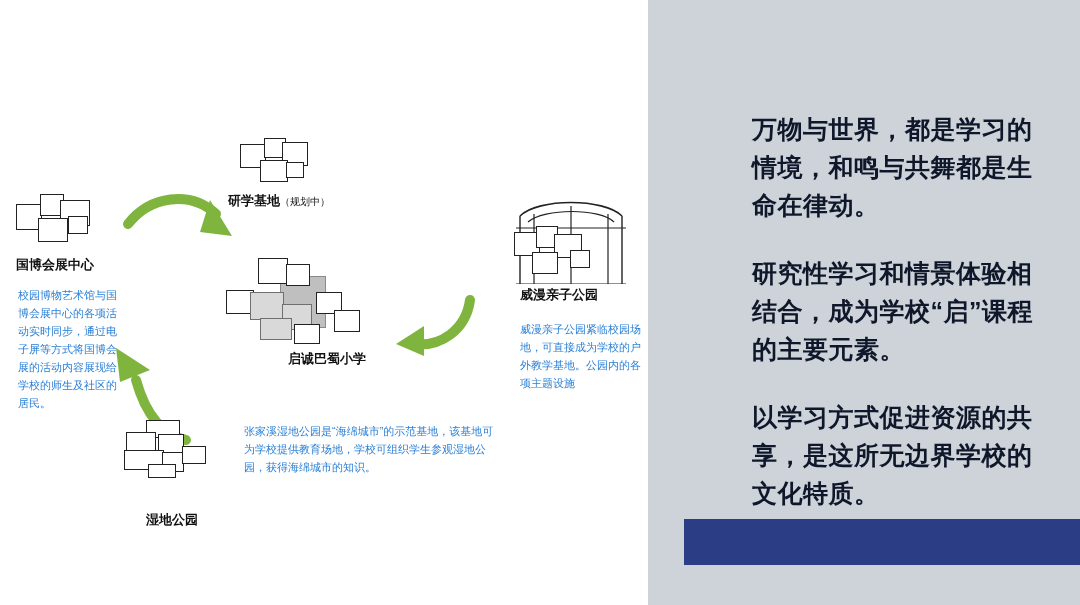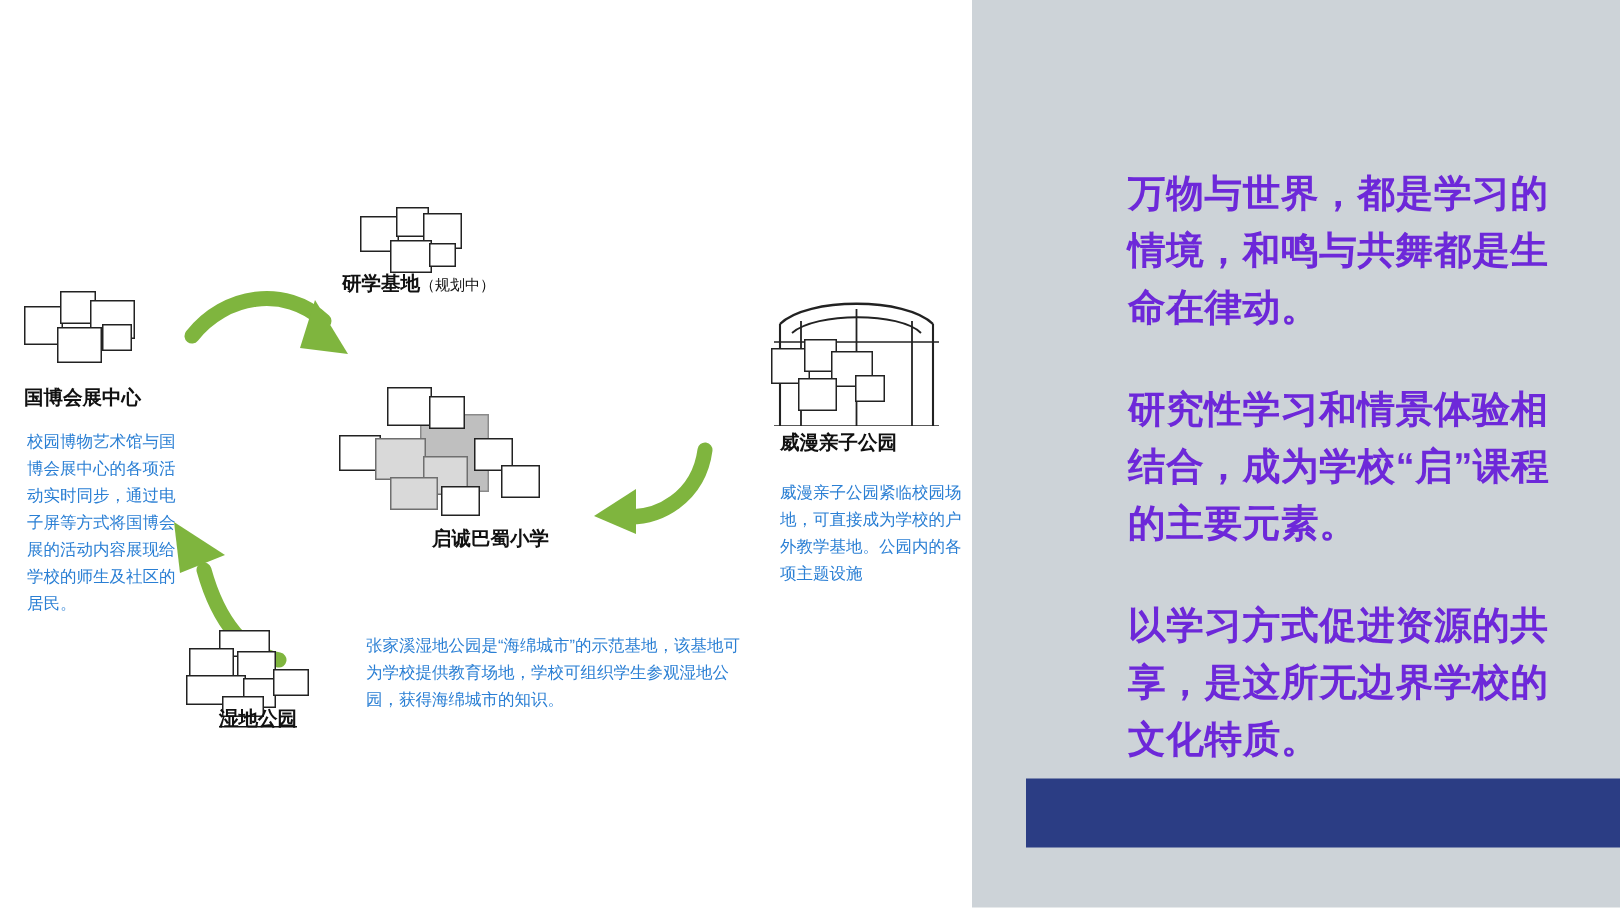--- a/index.html
+++ b/index.html
@@ -35,21 +35,21 @@
     left: 36px;
     top: 0;
     width: 396px;
     height: 605px;
   }
   .right-text {
     position: absolute;
     left: 68px;
     top: 110px;
     width: 300px;
-    color: #6d28d9;
+    color: #0f172a;
     font-size: 25px;
     font-weight: bold;
     line-height: 38px;
     letter-spacing: 0.5px;
   }
   .right-text p {
     margin: 0 0 30px 0;
   }
   .right-text p:last-child {
     margin-bottom: 0;
@@ -148,21 +148,21 @@
     </div>
     <div class="desc" style="left:18px; top:286px; width:106px;">校园博物艺术馆与国博会展中心的各项活动实时同步，通过电子屏等方式将国博会展的活动内容展现给学校的师生及社区的居民。</div>
 
     <div class="cluster" style="left:240px; top:138px; width:100px; height:54px;">
       <div class="blk" style="left:0px;  top:6px;  width:26px; height:24px;"></div>
       <div class="blk" style="left:24px; top:0px;  width:22px; height:20px;"></div>
       <div class="blk" style="left:42px; top:4px;  width:26px; height:24px;"></div>
       <div class="blk" style="left:20px; top:22px; width:28px; height:22px;"></div>
       <div class="blk" style="left:46px; top:24px; width:18px; height:16px;"></div>
     </div>
-    <div class="node-label" style="left:228px; top:180px;">
+    <div class="node-label" style="left:228px; top:192px;">
       <span>研学基地</span><span class="sub">（规划中）</span>
     </div>
 
     <div class="cluster" style="left:508px; top:198px; width:130px; height:86px;">
       <svg viewBox="0 0 130 86" style="position:absolute;left:0;top:0;width:130px;height:86px;">
         <path d="M12,18 C30,0 96,0 114,18" stroke="#222" stroke-width="1.6" fill="none"></path>
         <path d="M20,24 C36,10 92,10 106,24" stroke="#222" stroke-width="1.2" fill="none"></path>
         <line x1="12" y1="18" x2="12" y2="86" stroke="#222" stroke-width="1.4"></line>
         <line x1="26" y1="16" x2="26" y2="86" stroke="#222" stroke-width="1.2"></line>
         <line x1="63" y1="8" x2="63" y2="86" stroke="#222" stroke-width="1.2"></line>
@@ -184,21 +184,21 @@
 
     <div class="cluster" style="left:124px; top:420px; width:110px; height:60px;">
       <div class="blk" style="left:22px; top:0px;  width:34px; height:18px;"></div>
       <div class="blk" style="left:2px;  top:12px; width:30px; height:22px;"></div>
       <div class="blk" style="left:34px; top:14px; width:26px; height:20px;"></div>
       <div class="blk" style="left:0px;  top:30px; width:40px; height:20px;"></div>
       <div class="blk" style="left:38px; top:32px; width:22px; height:20px;"></div>
       <div class="blk" style="left:58px; top:26px; width:24px; height:18px;"></div>
       <div class="blk" style="left:24px; top:44px; width:28px; height:14px;"></div>
     </div>
-    <div class="node-label" style="left:146px; top:470px;text-decoration:underline;">
+    <div class="node-label" style="left:146px; top:511px;">
       <span>湿地公园</span>
     </div>
     <div class="desc" style="left:244px; top:422px; width:250px;">张家溪湿地公园是“海绵城市”的示范基地，该基地可为学校提供教育场地，学校可组织学生参观湿地公园，获得海绵城市的知识。</div>
 
     <div class="cluster" style="left:224px; top:258px; width:150px; height:90px;">
       <div class="blk grey" style="left:56px; top:18px; width:46px; height:52px;"></div>
       <div class="blk" style="left:34px; top:0px;  width:30px; height:26px;"></div>
       <div class="blk" style="left:62px; top:6px;  width:24px; height:22px;"></div>
       <div class="blk" style="left:2px;  top:32px; width:28px; height:24px;"></div>
       <div class="blk filled" style="left:26px; top:34px; width:34px; height:28px;"></div>

